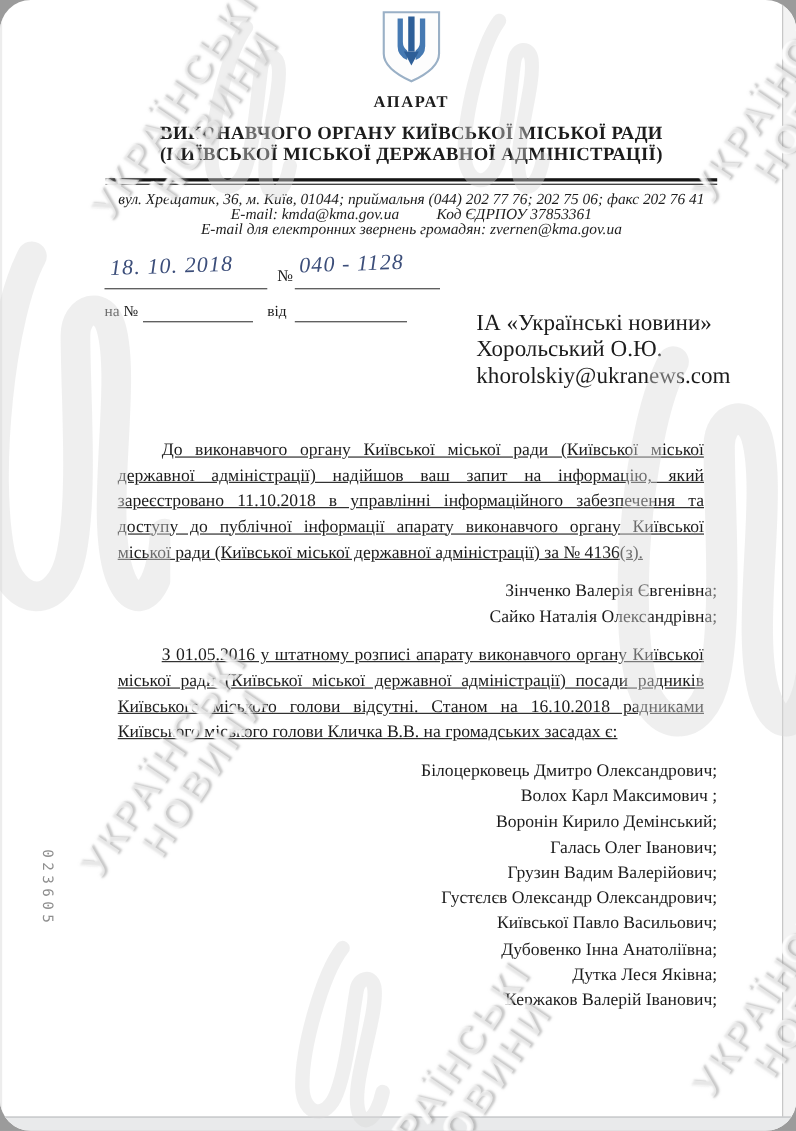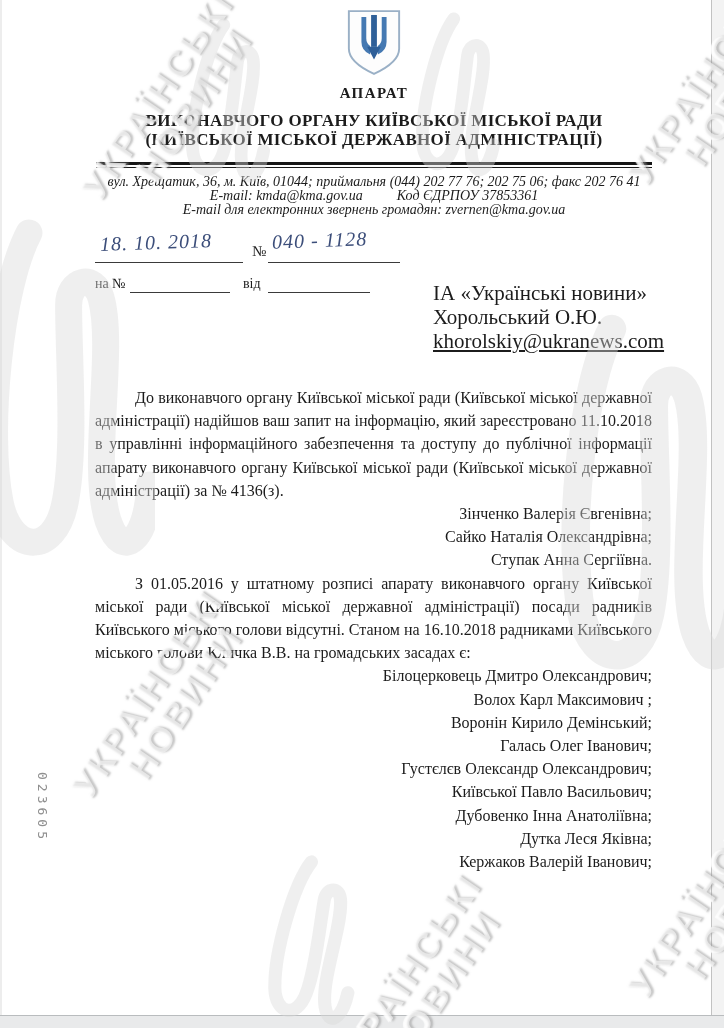--- a/index.html
+++ b/index.html
@@ -1,19 +1,20 @@
 <!DOCTYPE html>
 <html><head>
 <meta charset="utf-8">
 <style>
   html,body{margin:0;padding:0;background:#9b9b9b;}
   #page{
     position:relative;width:724px;height:1028px;background:#ffffff;
     overflow:hidden;font-family:"Liberation Serif",serif;color:#1c1c1c;
     margin:0 auto;
+    border-radius:28px;
   }
   
   .edge-left{position:absolute;left:0;top:0;width:2px;height:100%;background:#ededed;z-index:2;}
   .edge-right{position:absolute;left:711px;top:0;width:13px;height:100%;background:#f3f3f3;border-left:1px solid #c2c2c2;z-index:2;}
   .edge-bottom{position:absolute;left:0;top:1015px;width:724px;height:13px;background:#e9eaeb;border-top:1px solid #b9bcbe;z-index:2;}
 
   
   .header{position:absolute;left:96px;top:8px;width:556px;text-align:center;z-index:4;}
   .emblem{display:block;margin:0 auto;}
   .org-title{font-weight:bold;font-size:15px;letter-spacing:1.5px;margin-top:7px;}
@@ -23,25 +24,25 @@
   .contacts{font-style:italic;font-size:14px;line-height:14px;margin-top:7px;}
   .contacts .gap{display:inline-block;width:34px;}
 
   
   .hw{position:absolute;font-style:italic;color:#3c4e7a;font-size:20px;letter-spacing:1px;transform:rotate(-2deg);z-index:4;white-space:nowrap;}
   .blank{position:absolute;border-bottom:1px solid #3a3a3a;height:1px;z-index:3;}
   .ref-label{position:absolute;font-size:14px;z-index:4;}
 
   
   .recipient{position:absolute;left:433px;top:281px;width:225px;font-size:21px;line-height:24px;z-index:4;}
-  .recipient .email{text-decoration:underline;}
+  .recipient .email{}
 
   
   .body-text{position:absolute;left:95px;top:386px;width:557px;font-size:16px;line-height:23.2px;text-align:justify;z-index:4;}
-  .body-text p{margin:0;text-indent:40px;}
+  .body-text p{margin:12px;text-indent:40px;text-decoration:underline;}
   .name-line{padding-left:46px;text-align:right;}
 
   
   .scan-num{position:absolute;left:50px;top:772px;transform:rotate(90deg);transform-origin:0 0;
     font-family:"DejaVu Sans Mono",monospace;font-size:13px;letter-spacing:4px;color:#8f8f8f;z-index:4;}
 
   
   .wm{position:absolute;transform:rotate(-56deg);font-family:"Liberation Sans",sans-serif;font-weight:bold;
     font-size:36px;line-height:36px;letter-spacing:3px;white-space:nowrap;
     color:rgba(255,255,255,.55);
@@ -108,28 +109,28 @@
     <div>ІА «Українські новини»</div>
     <div>Хорольський О.Ю.</div>
     <div class="email">khorolskiy@ukranews.com</div>
   </div>
 
   <div class="body-text">
     <p>До виконавчого органу Київської міської ради (Київської міської державної адміністрації) надійшов ваш запит на інформацію, який зареєстровано 11.10.2018 в управлінні інформаційного забезпечення та доступу до публічної інформації апарату виконавчого органу Київської міської ради (Київської міської державної адміністрації) за № 4136(з).</p>
     <div>
       <div class="name-line">Зінченко Валерія Євгенівна;</div>
       <div class="name-line">Сайко Наталія Олександрівна;</div>
-      <div class="name-line">Ступак Анна Сергіївна.</div>
     </div>
     <p>З 01.05.2016 у штатному розписі апарату виконавчого органу Київської міської ради (Київської міської державної адміністрації) посади радників Київського міського голови відсутні. Станом на 16.10.2018 радниками Київського міського голови Кличка В.В. на громадських засадах є:</p>
     <div>
       <div class="name-line">Білоцерковець Дмитро Олександрович;</div>
       <div class="name-line">Волох Карл Максимович ;</div>
       <div class="name-line">Воронін Кирило Демінський;</div>
       <div class="name-line">Галась Олег Іванович;</div>
+      <div class="name-line">Грузин Вадим Валерійович;</div>
       <div class="name-line">Густєлєв Олександр Олександрович;</div>
       <div class="name-line">Київської Павло Васильович;</div>
       <div class="name-line">Дубовенко Інна Анатоліївна;</div>
       <div class="name-line">Дутка Леся Яківна;</div>
       <div class="name-line">Кержаков Валерій Іванович;</div>
     </div>
   </div>
 
   <div class="scan-num">023605</div>
 

